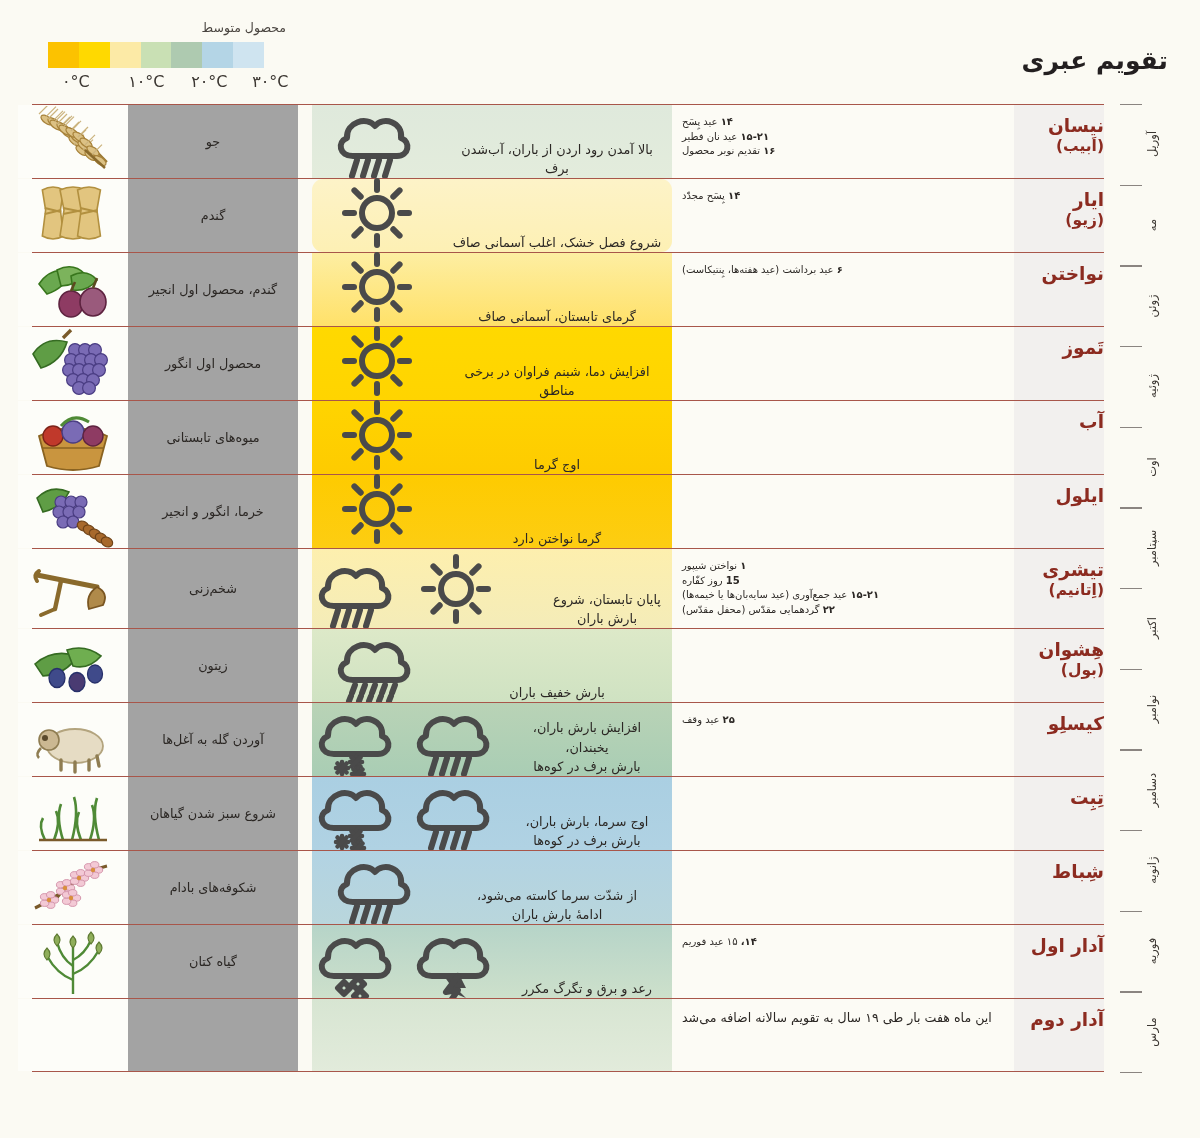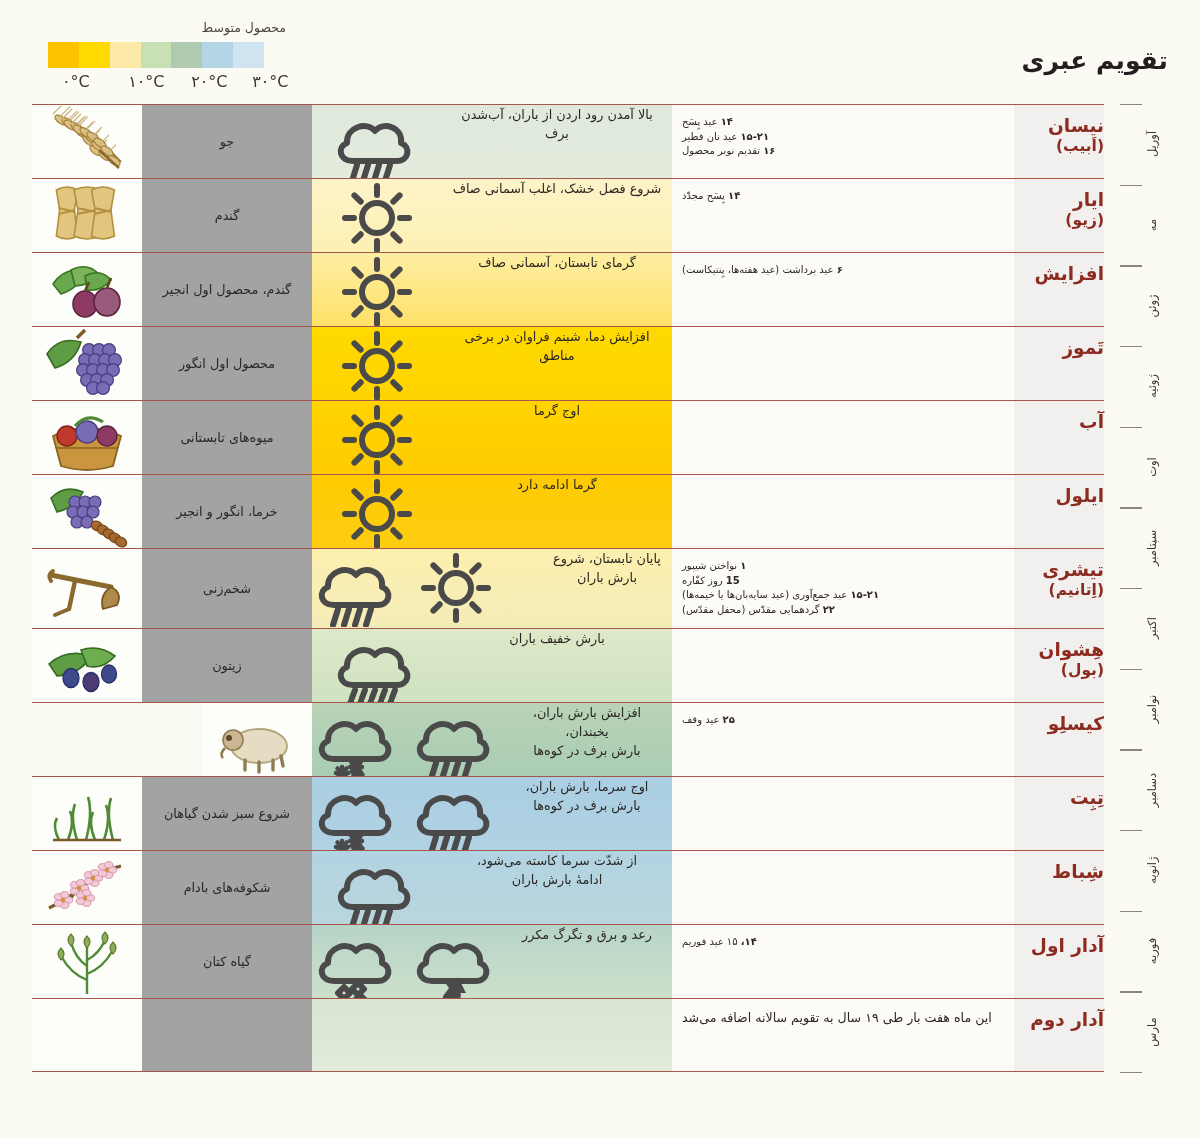--- a/index.html
+++ b/index.html
@@ -55,22 +55,22 @@
     padding:10px 14px 8px 10px;box-sizing:border-box;
     display:flex;flex-direction:column;align-items:flex-end;
   }
   .ev{font-size:10px;line-height:1.45;color:#2b2724;white-space:nowrap;}
   .ev b{font-weight:700;}
   .ev-note{font-size:12.6px;line-height:1.45;color:#2b2724;}
 
   
   .c-weather{
     width:360px;flex:0 0 360px;
-    display:flex;flex-direction:row;align-items:flex-start;
-    box-sizing:border-box;position:relative;
+    display:flex;flex-direction:row;align-items:flex-end;
+    box-sizing:border-box;position:relative;margin-left:14px;
   }
   .w-text{
     flex:1 1 auto;text-align:center;font-size:12.8px;line-height:1.5;
     color:#2b2724;padding:0 10px;box-sizing:border-box;
   }
   .w-icons{
     flex:0 0 130px;display:flex;flex-direction:row-reverse;gap:6px;
     align-items:center;justify-content:center;
   }
 
@@ -208,21 +208,21 @@
       </div>
     </div>
     <div class="row" style="height: 74px;">
       <div class="c-month">
         <div class="m-name">ایار</div>
         <div class="m-alt">(زیو)</div>
       </div>
       <div class="c-events">
         <div class="ev"><b>۱۴</b> پِسَح مجدّد</div>
       </div>
-      <div class="c-weather" style="background: linear-gradient(rgb(253, 243, 200), rgb(253, 240, 180));">
+      <div class="c-weather" style="background: linear-gradient(rgb(253, 243, 200), rgb(253, 240, 180)); border-radius: 11px;">
         <div class="w-text">شروع فصل خشک، اغلب آسمانی صاف</div>
         <div class="w-icons">
           <svg width="92" height="78" viewBox="0 0 92 78">
             <circle class="wi" cx="46" cy="39" r="15"></circle>
             <line class="wi" x1="69.0" y1="39.0" x2="78.0" y2="39.0"></line>
             <line class="wi" x1="62.3" y1="55.3" x2="68.6" y2="61.6"></line>
             <line class="wi" x1="46.0" y1="62.0" x2="46.0" y2="71.0"></line>
             <line class="wi" x1="29.7" y1="55.3" x2="23.4" y2="61.6"></line>
             <line class="wi" x1="23.0" y1="39.0" x2="14.0" y2="39.0"></line>
             <line class="wi" x1="29.7" y1="22.7" x2="23.4" y2="16.4"></line>
@@ -245,21 +245,21 @@
             <path d="M36 34 L56 30" stroke="#b2903f" stroke-width="2" fill="none"></path>
             <path d="M50.56 10 Q62 4 73.44 10 L69.92 30 L73.44 56 Q62 62 50.56 56 L54.08 30 Z" fill="#e2c57f" stroke="#b2903f" stroke-width="1.6"></path>
             <path d="M53.2 28 L70.8 32" stroke="#b2903f" stroke-width="2" fill="none"></path>
             <path d="M53.2 34 L70.8 30" stroke="#b2903f" stroke-width="2" fill="none"></path>
           </g>
         </svg>
       </div>
     </div>
     <div class="row" style="height: 74px;">
       <div class="c-month">
-        <div class="m-name">افزایش</div>
+        <div class="m-name">نواختن</div>
       </div>
       <div class="c-events">
         <div class="ev"><b>۶</b> عید برداشت (عید هفته‌ها، پِنتیکاست)</div>
       </div>
       <div class="c-weather" style="background: linear-gradient(rgb(253, 238, 162), rgb(255, 225, 105));">
         <div class="w-text">گرمای تابستان، آسمانی صاف</div>
         <div class="w-icons">
           <svg width="92" height="78" viewBox="0 0 92 78">
             <circle class="wi" cx="46" cy="39" r="15"></circle>
             <line class="wi" x1="69.0" y1="39.0" x2="78.0" y2="39.0"></line>
@@ -368,21 +368,21 @@
           <path d="M16 46 L76 46" stroke="#8a6321" stroke-width="1.6" fill="none"></path>
         </svg>
       </div>
     </div>
     <div class="row" style="height: 74px;">
       <div class="c-month">
         <div class="m-name">ایلول</div>
       </div>
       <div class="c-events"></div>
       <div class="c-weather" style="background: linear-gradient(rgb(254, 203, 0), rgb(253, 205, 18));">
-        <div class="w-text">گرما ادامه دارد</div>
+        <div class="w-text">گرما نواختن دارد</div>
         <div class="w-icons">
           <svg width="92" height="78" viewBox="0 0 92 78">
             <circle class="wi" cx="46" cy="39" r="15"></circle>
             <line class="wi" x1="69.0" y1="39.0" x2="78.0" y2="39.0"></line>
             <line class="wi" x1="62.3" y1="55.3" x2="68.6" y2="61.6"></line>
             <line class="wi" x1="46.0" y1="62.0" x2="46.0" y2="71.0"></line>
             <line class="wi" x1="29.7" y1="55.3" x2="23.4" y2="61.6"></line>
             <line class="wi" x1="23.0" y1="39.0" x2="14.0" y2="39.0"></line>
             <line class="wi" x1="29.7" y1="22.7" x2="23.4" y2="16.4"></line>
             <line class="wi" x1="46.0" y1="16.0" x2="46.0" y2="7.0"></line>
@@ -528,20 +528,23 @@
             </g>
           </svg>
           <svg width="92" height="78" viewBox="0 0 92 78">
             <path class="wi" d="M22 56 C8 56 6 42 16 38 C15 22 36 16 44 26 C52 16 72 22 70 38 C80 42 78 56 66 56 Z"></path>
             <line class="wi" x1="26" y1="60" x2="21" y2="76"></line>
             <line class="wi" x1="37" y1="60" x2="32" y2="76"></line>
             <line class="wi" x1="48" y1="60" x2="43" y2="76"></line>
             <line class="wi" x1="59" y1="60" x2="54" y2="76"></line>
           </svg>
         </div>
+      </div>
+      <div class="c-crop">
+        <div class="crop-text">آوردن گله به آغل‌ها</div>
       </div>
       <div class="c-img">
         <svg width="92" height="72" viewBox="0 0 92 72">
           <ellipse cx="48" cy="42" rx="28" ry="17" fill="#e6dcc4" stroke="#b3a47e" stroke-width="1.8"></ellipse>
           <circle cx="22" cy="36" r="10" fill="#cbb892" stroke="#8f7d52" stroke-width="1.6"></circle>
           <circle cx="18" cy="34" r="3" fill="#5a4a2c"></circle>
           <path d="M34 56 L34 66 M48 58 L48 68 M62 56 L62 66 M70 52 L72 62" stroke="#8f7d52" stroke-width="3.4" stroke-linecap="round" fill="none"></path>
           <path d="M14 44 Q8 50 12 54" stroke="#8f7d52" stroke-width="2.6" fill="none"></path>
         </svg>
       </div>

